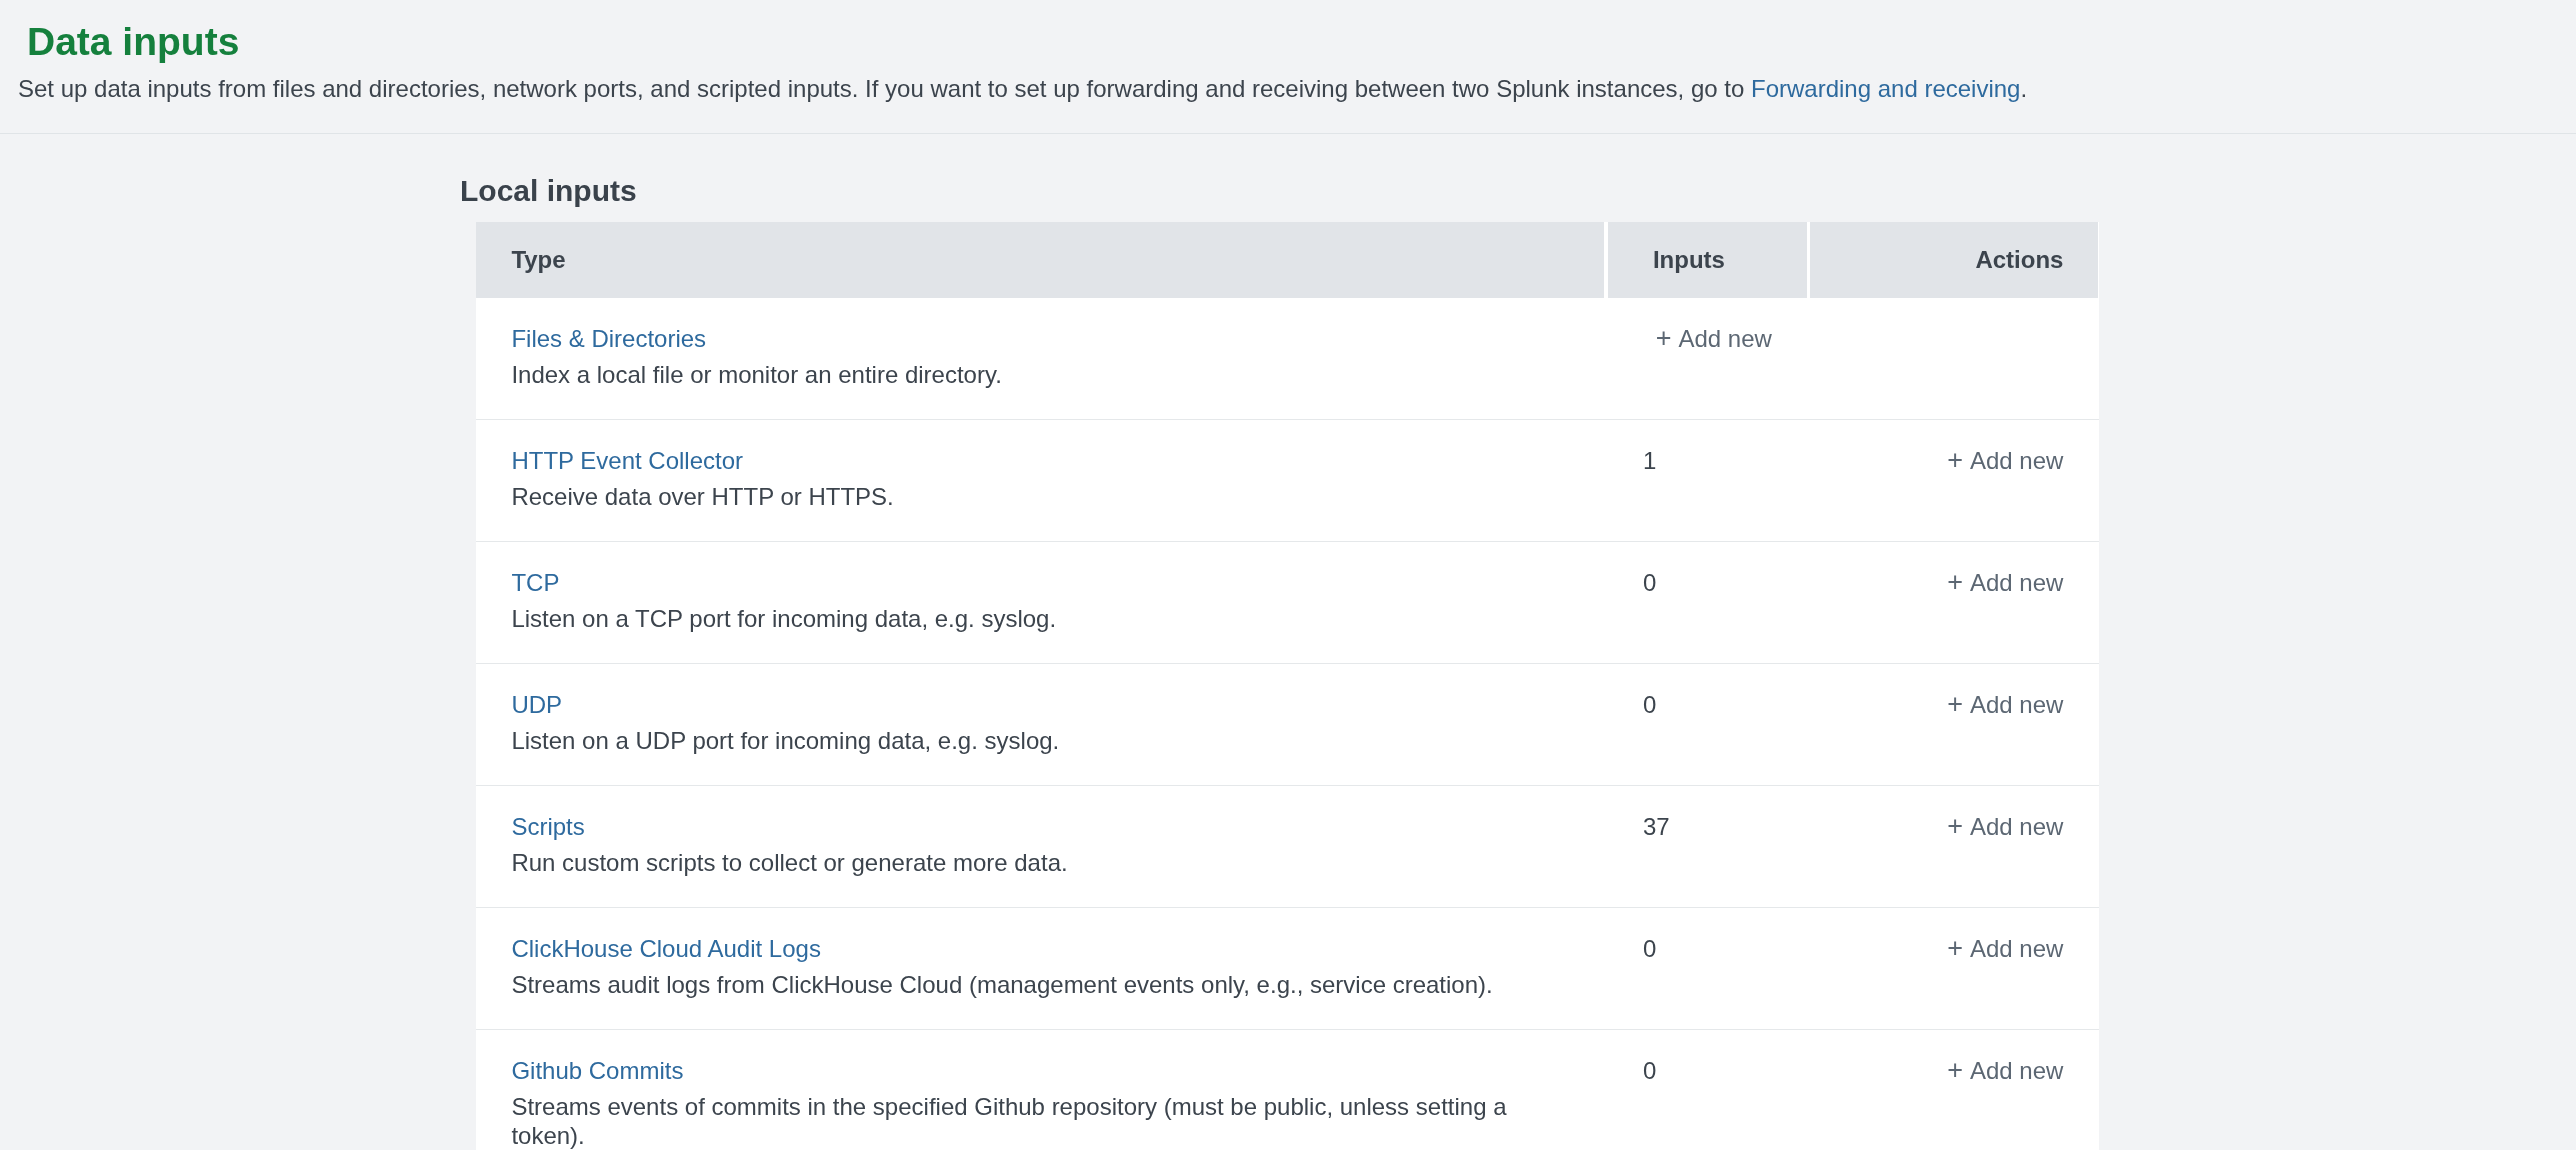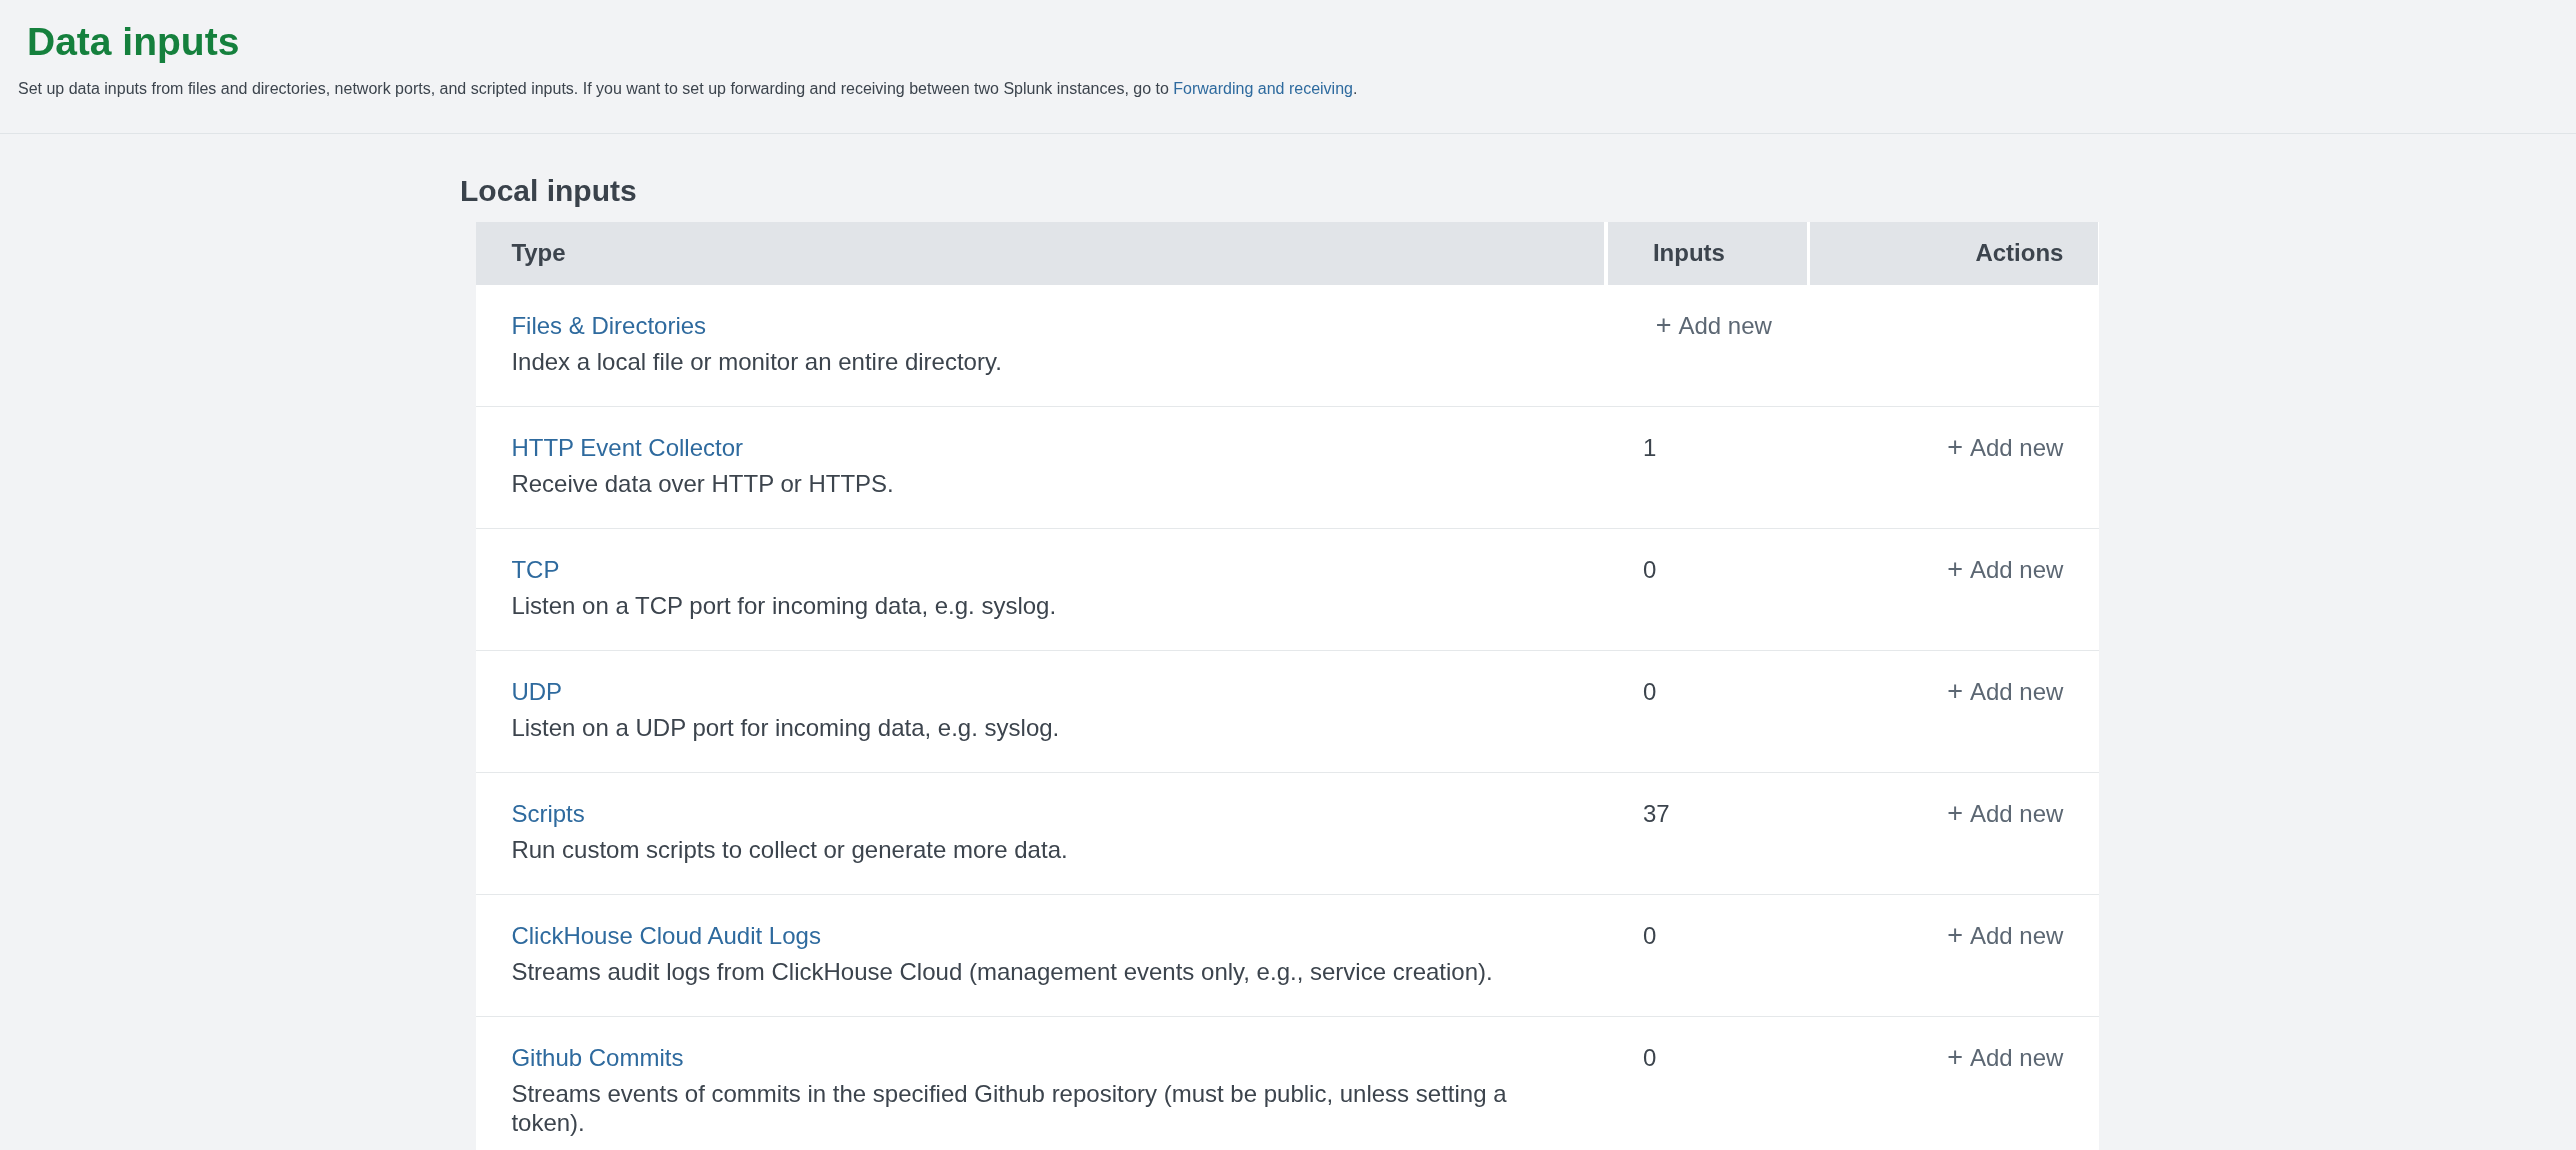--- a/index.html
+++ b/index.html
@@ -22,21 +22,21 @@
   .banner h1 {
     margin: 9px;
     font-size: 39px;
     line-height: 47px;
     font-weight: 700;
     color: #15803d;
     letter-spacing: 0;
   }
   .banner .subtitle {
     margin: 8.6px 0 0 0;
-    font-size: 16px;
+    font-size: 24px;
     line-height: 29px;
     color: #3c444d;
   }
   a.blue-link {
     color: #2e6a9e;
     text-decoration: none;
     cursor: pointer;
   }
   
   .content {
@@ -58,21 +58,21 @@
   .thead, .trow {
     display: grid;
     grid-template-columns: 1128px 199px 288px;
     column-gap: 3.5px;
   }
   .thead {
     background: #ffffff;
   }
   .thead .th {
     background: #e1e4e8;
-    height: 63px;
+    height: 76px;
     display: flex;
     align-items: center;
     font-size: 24px;
     font-weight: 700;
     color: #3c444d;
   }
   .th.col-type   { padding-left: 35px; }
   .th.col-inputs { padding-left: 45px; }
   .th.col-actions { justify-content: flex-end; padding-right: 35px; }
   .trow {

